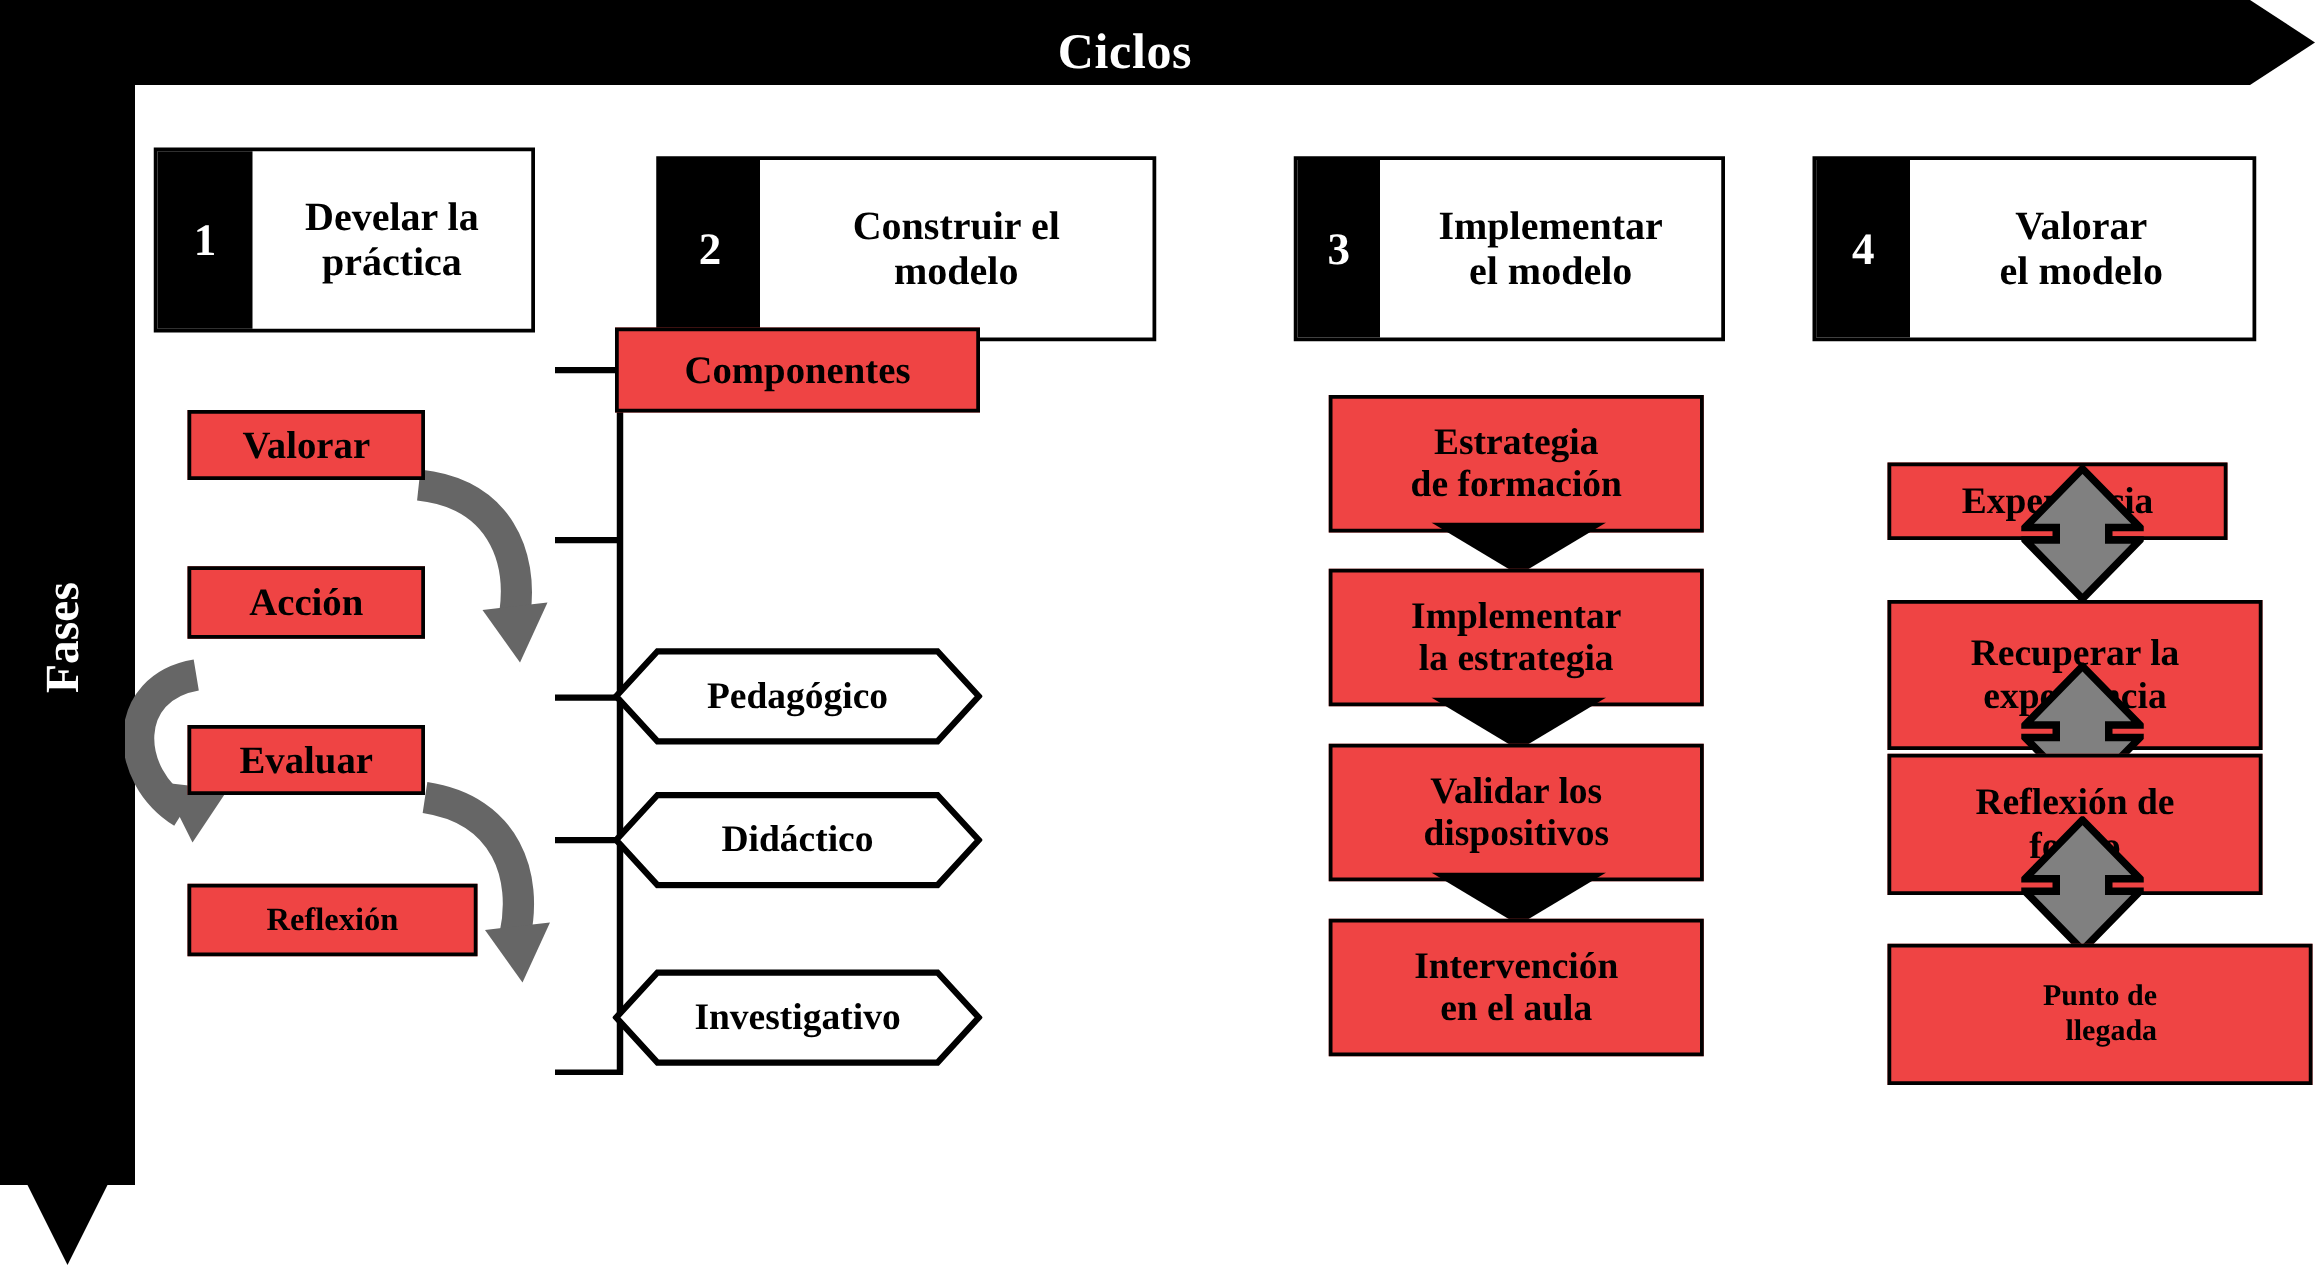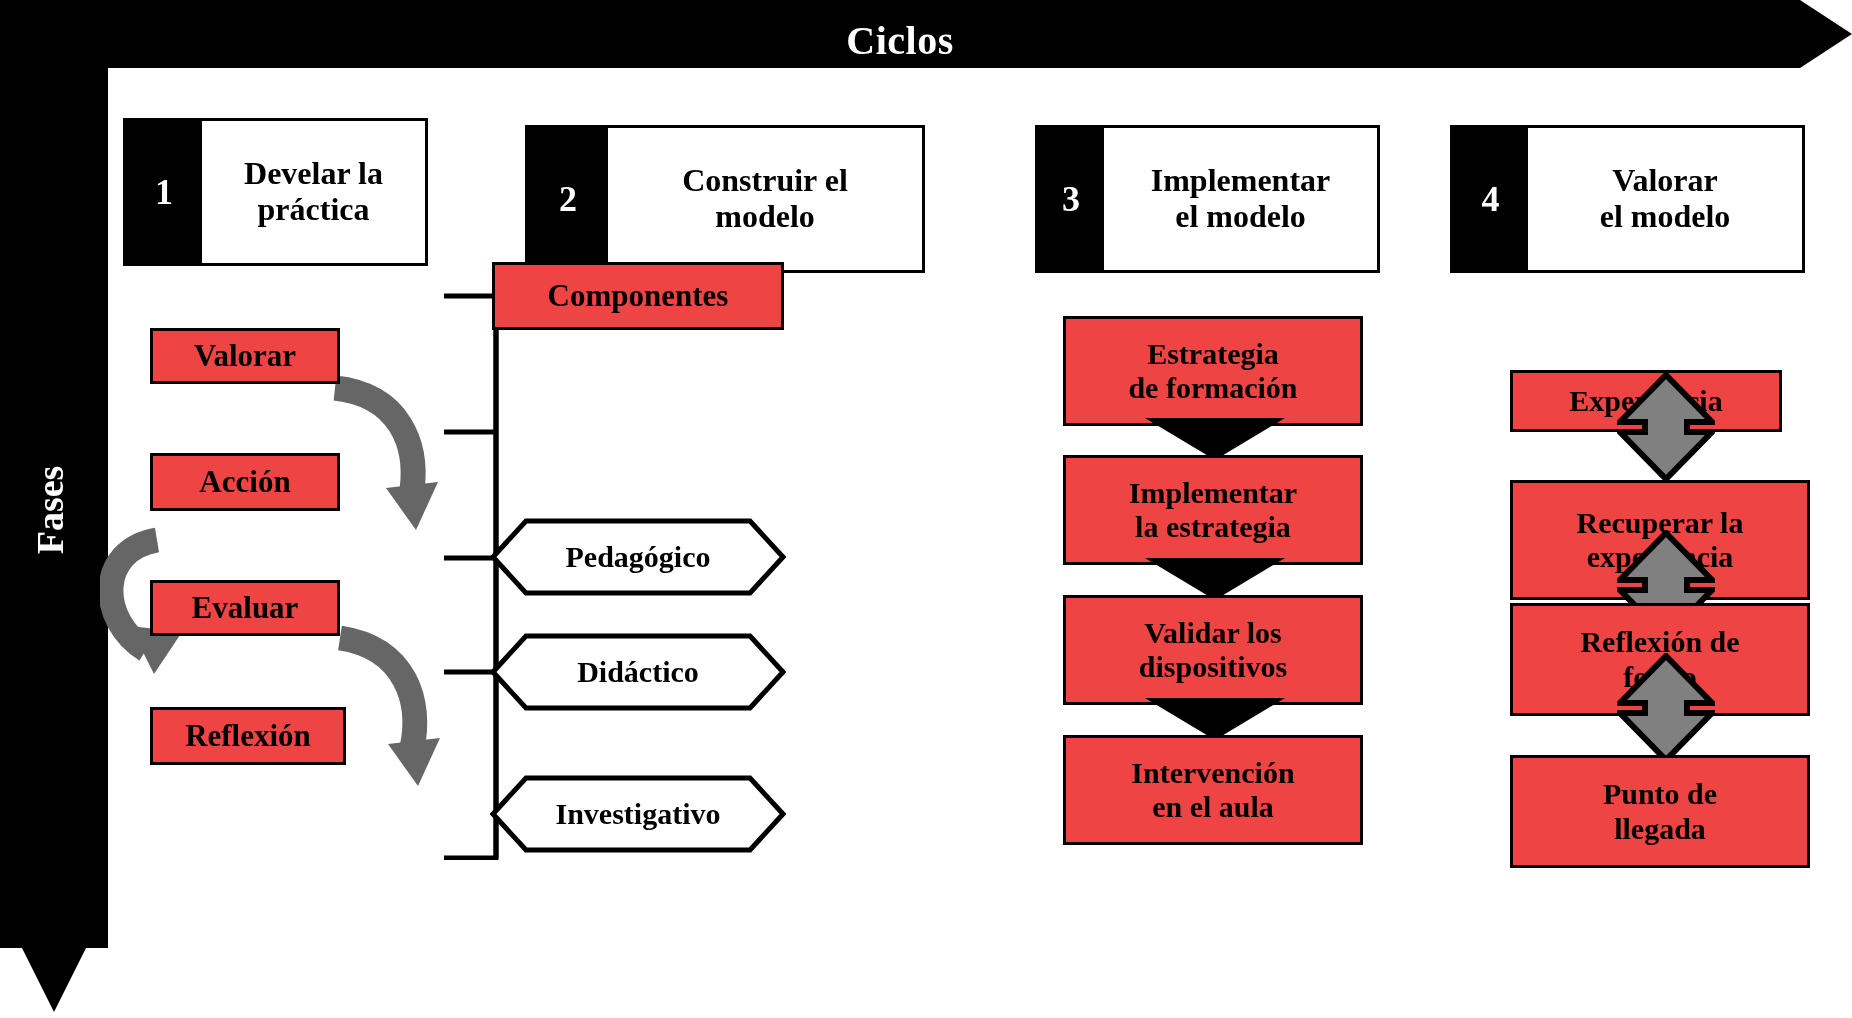--- a/index.html
+++ b/index.html
@@ -117,21 +117,21 @@
 
   <div class="abs box" style="left:150px;top:328px;width:190px;height:56px;font-size:31px;">
     <span>Valorar</span>
   </div>
   <div class="abs box" style="left:150px;top:453px;width:190px;height:58px;font-size:31px;">
     <span>Acción</span>
   </div>
   <div class="abs box" style="left:150px;top:580px;width:190px;height:56px;font-size:31px;">
     <span>Evaluar</span>
   </div>
-  <div class="abs box" style="left:150px;top:707px;width:196px;height:58px;font-size:31px;">
+  <div class="abs box" style="left:150px;top:707px;width:232px;height:58px;font-size:26px;">
     <span>Reflexión</span>
   </div>
 
   <svg class="abs" style="left:440px;top:260px;" width="360" height="600" viewBox="0 0 360 600">
     <path d="M4,36 L56,36 L56,598 L4,598 M4,172 L56,172 M4,298 L56,298 M4,412 L56,412" stroke="#000" stroke-width="5" fill="none"></path>
     <line x1="56" y1="36" x2="56" y2="598" stroke="#000" stroke-width="5"></line>
   </svg>
 
   <div class="abs box" style="left:492px;top:262px;width:292px;height:68px;font-size:31px;">
     <span>Componentes</span>
@@ -217,20 +217,20 @@
   <div class="abs box" style="left:1510px;top:603px;width:300px;height:113px;font-size:30px;">
     <span>
       <span>Reflexión de</span><br>
       <span>fondo</span>
     </span>
   </div>
   <svg class="abs" style="left:1617px;top:653px;" width="98" height="110" viewBox="0 0 98 110">
     <polygon points="49,3 95,50 70,50 70,60 95,60 49,107 3,60 28,60 28,50 3,50" fill="#808080" stroke="#000" stroke-width="6" stroke-linejoin="miter"></polygon>
   </svg>
 
-  <div class="abs box" style="left:1510px;top:755px;width:300px;height:113px;font-size:30px;">
+  <div class="abs box" style="left:1510px;top:755px;width:340px;height:113px;font-size:24px;text-align:right;">
     <span>
       <span>Punto de</span><br>
       <span>llegada</span>
     </span>
   </div>
 
 </div>
 
 </body></html>

